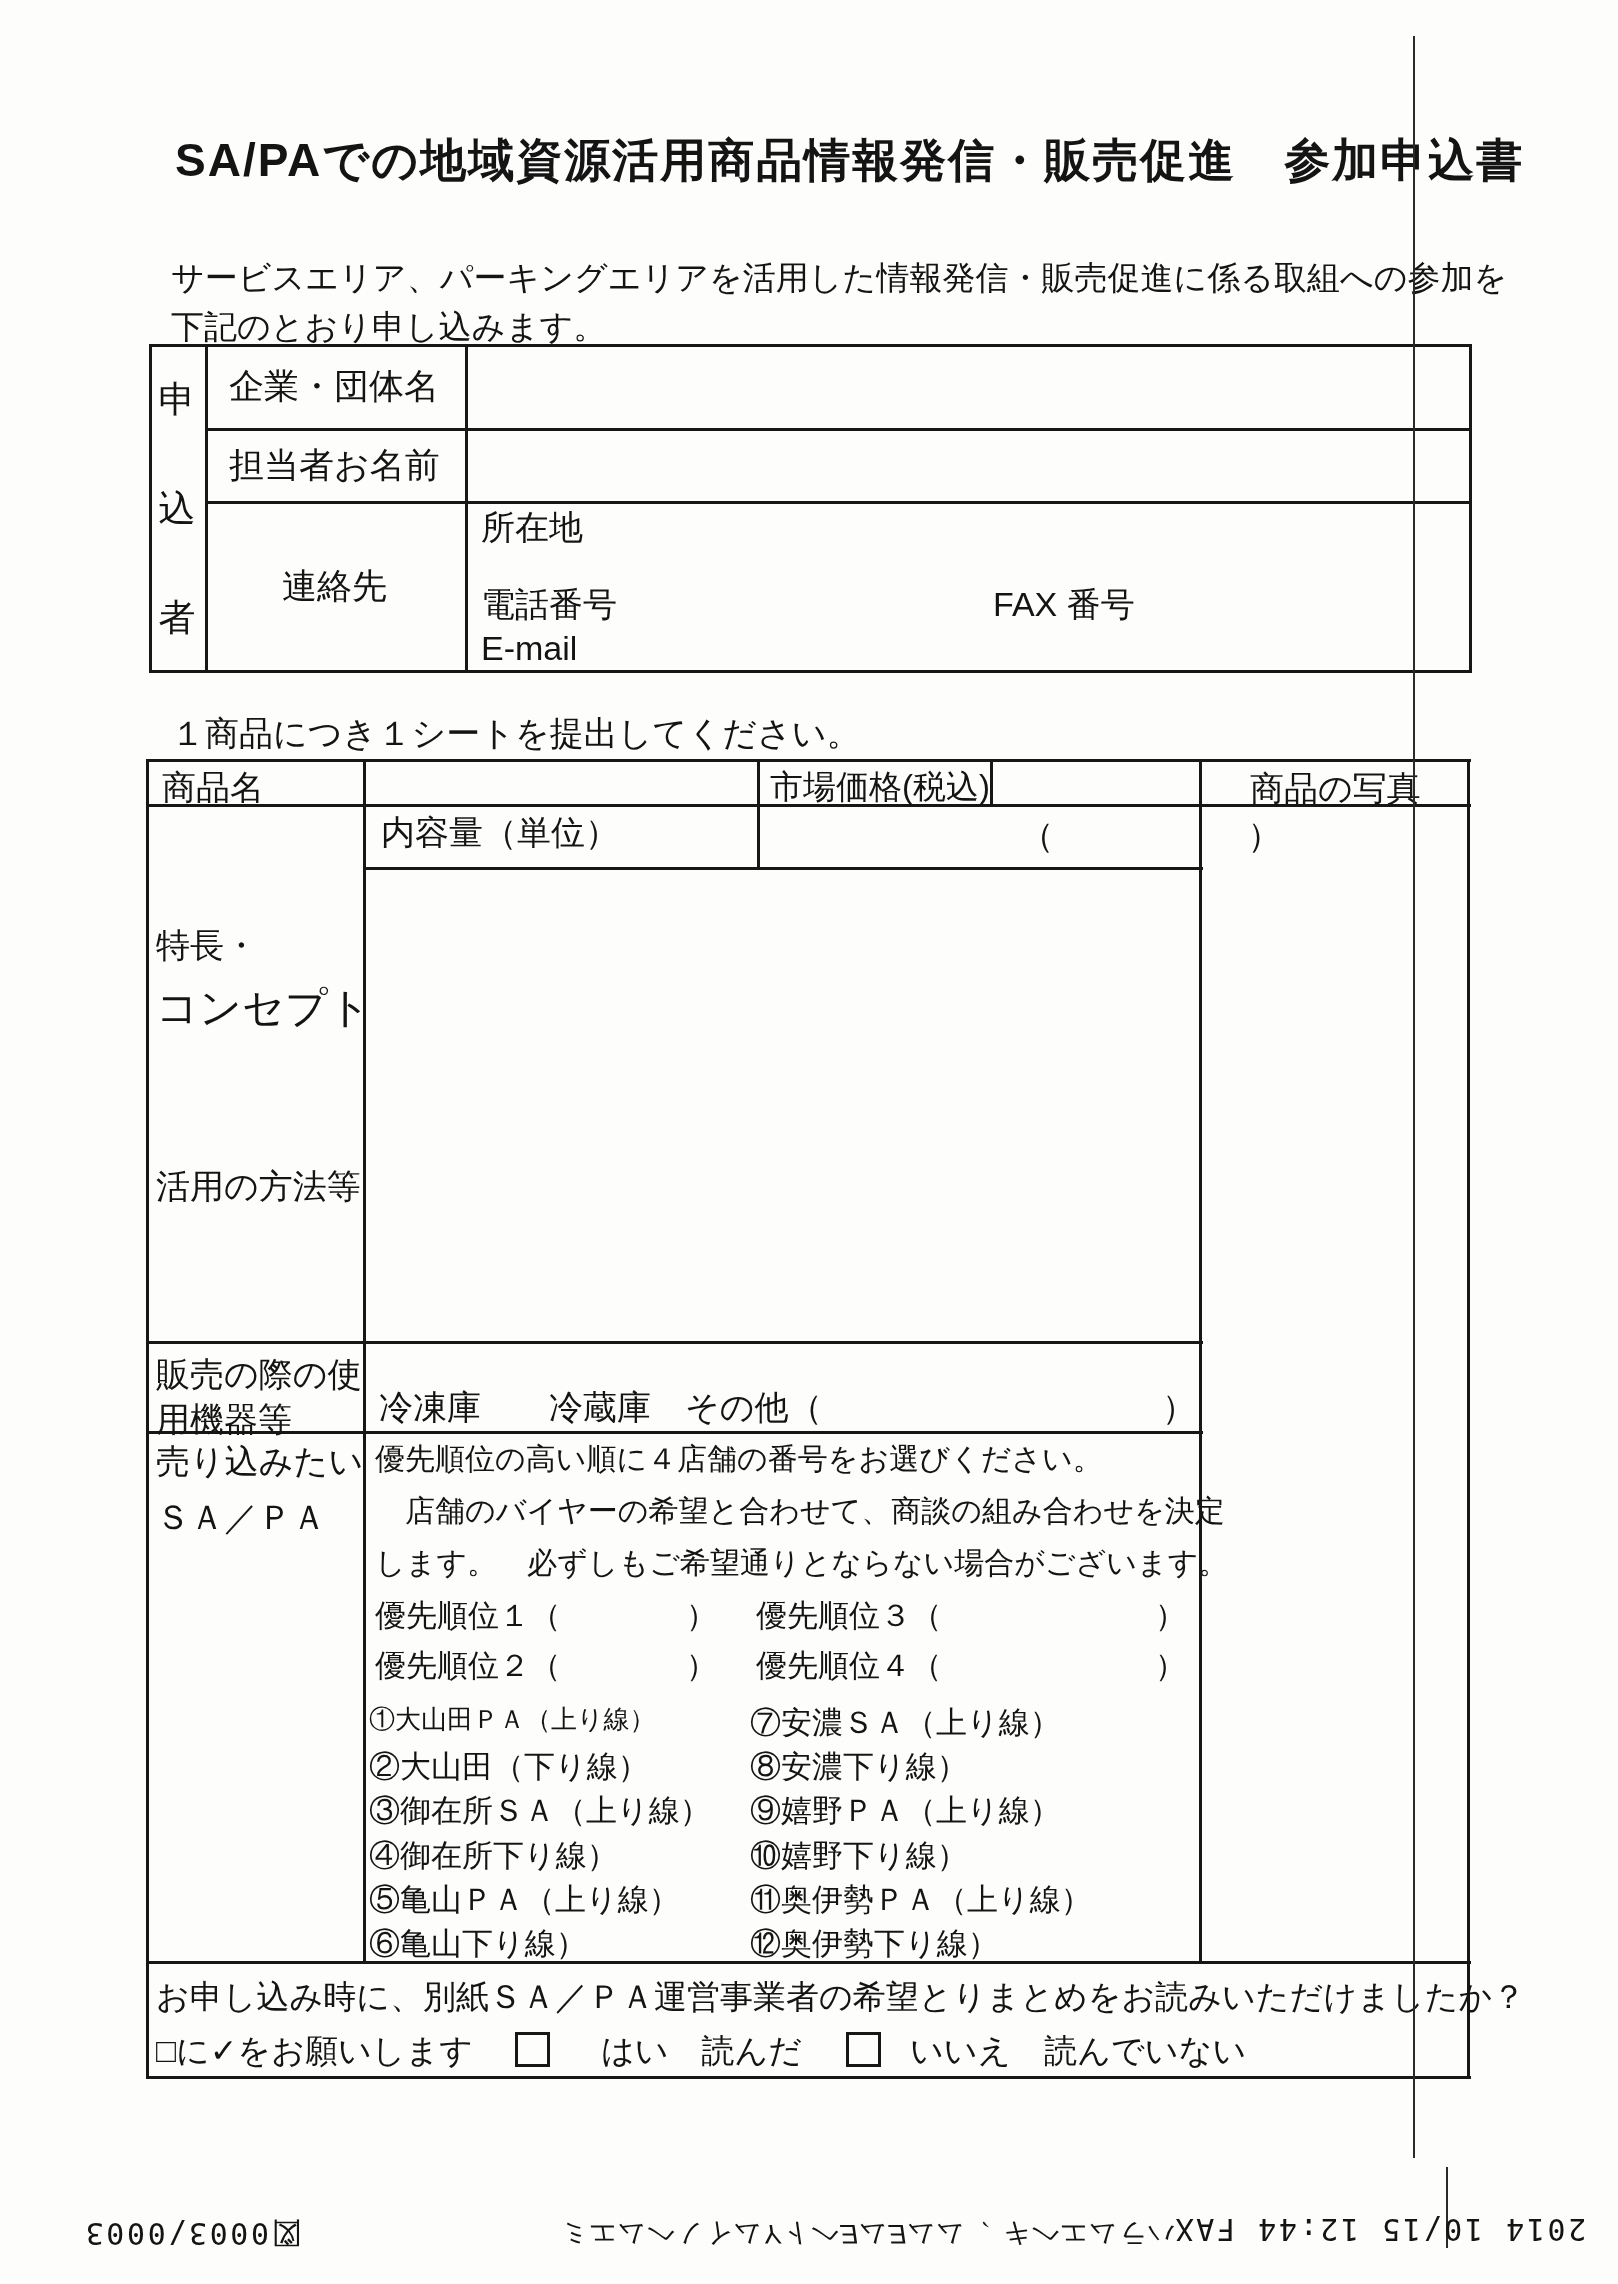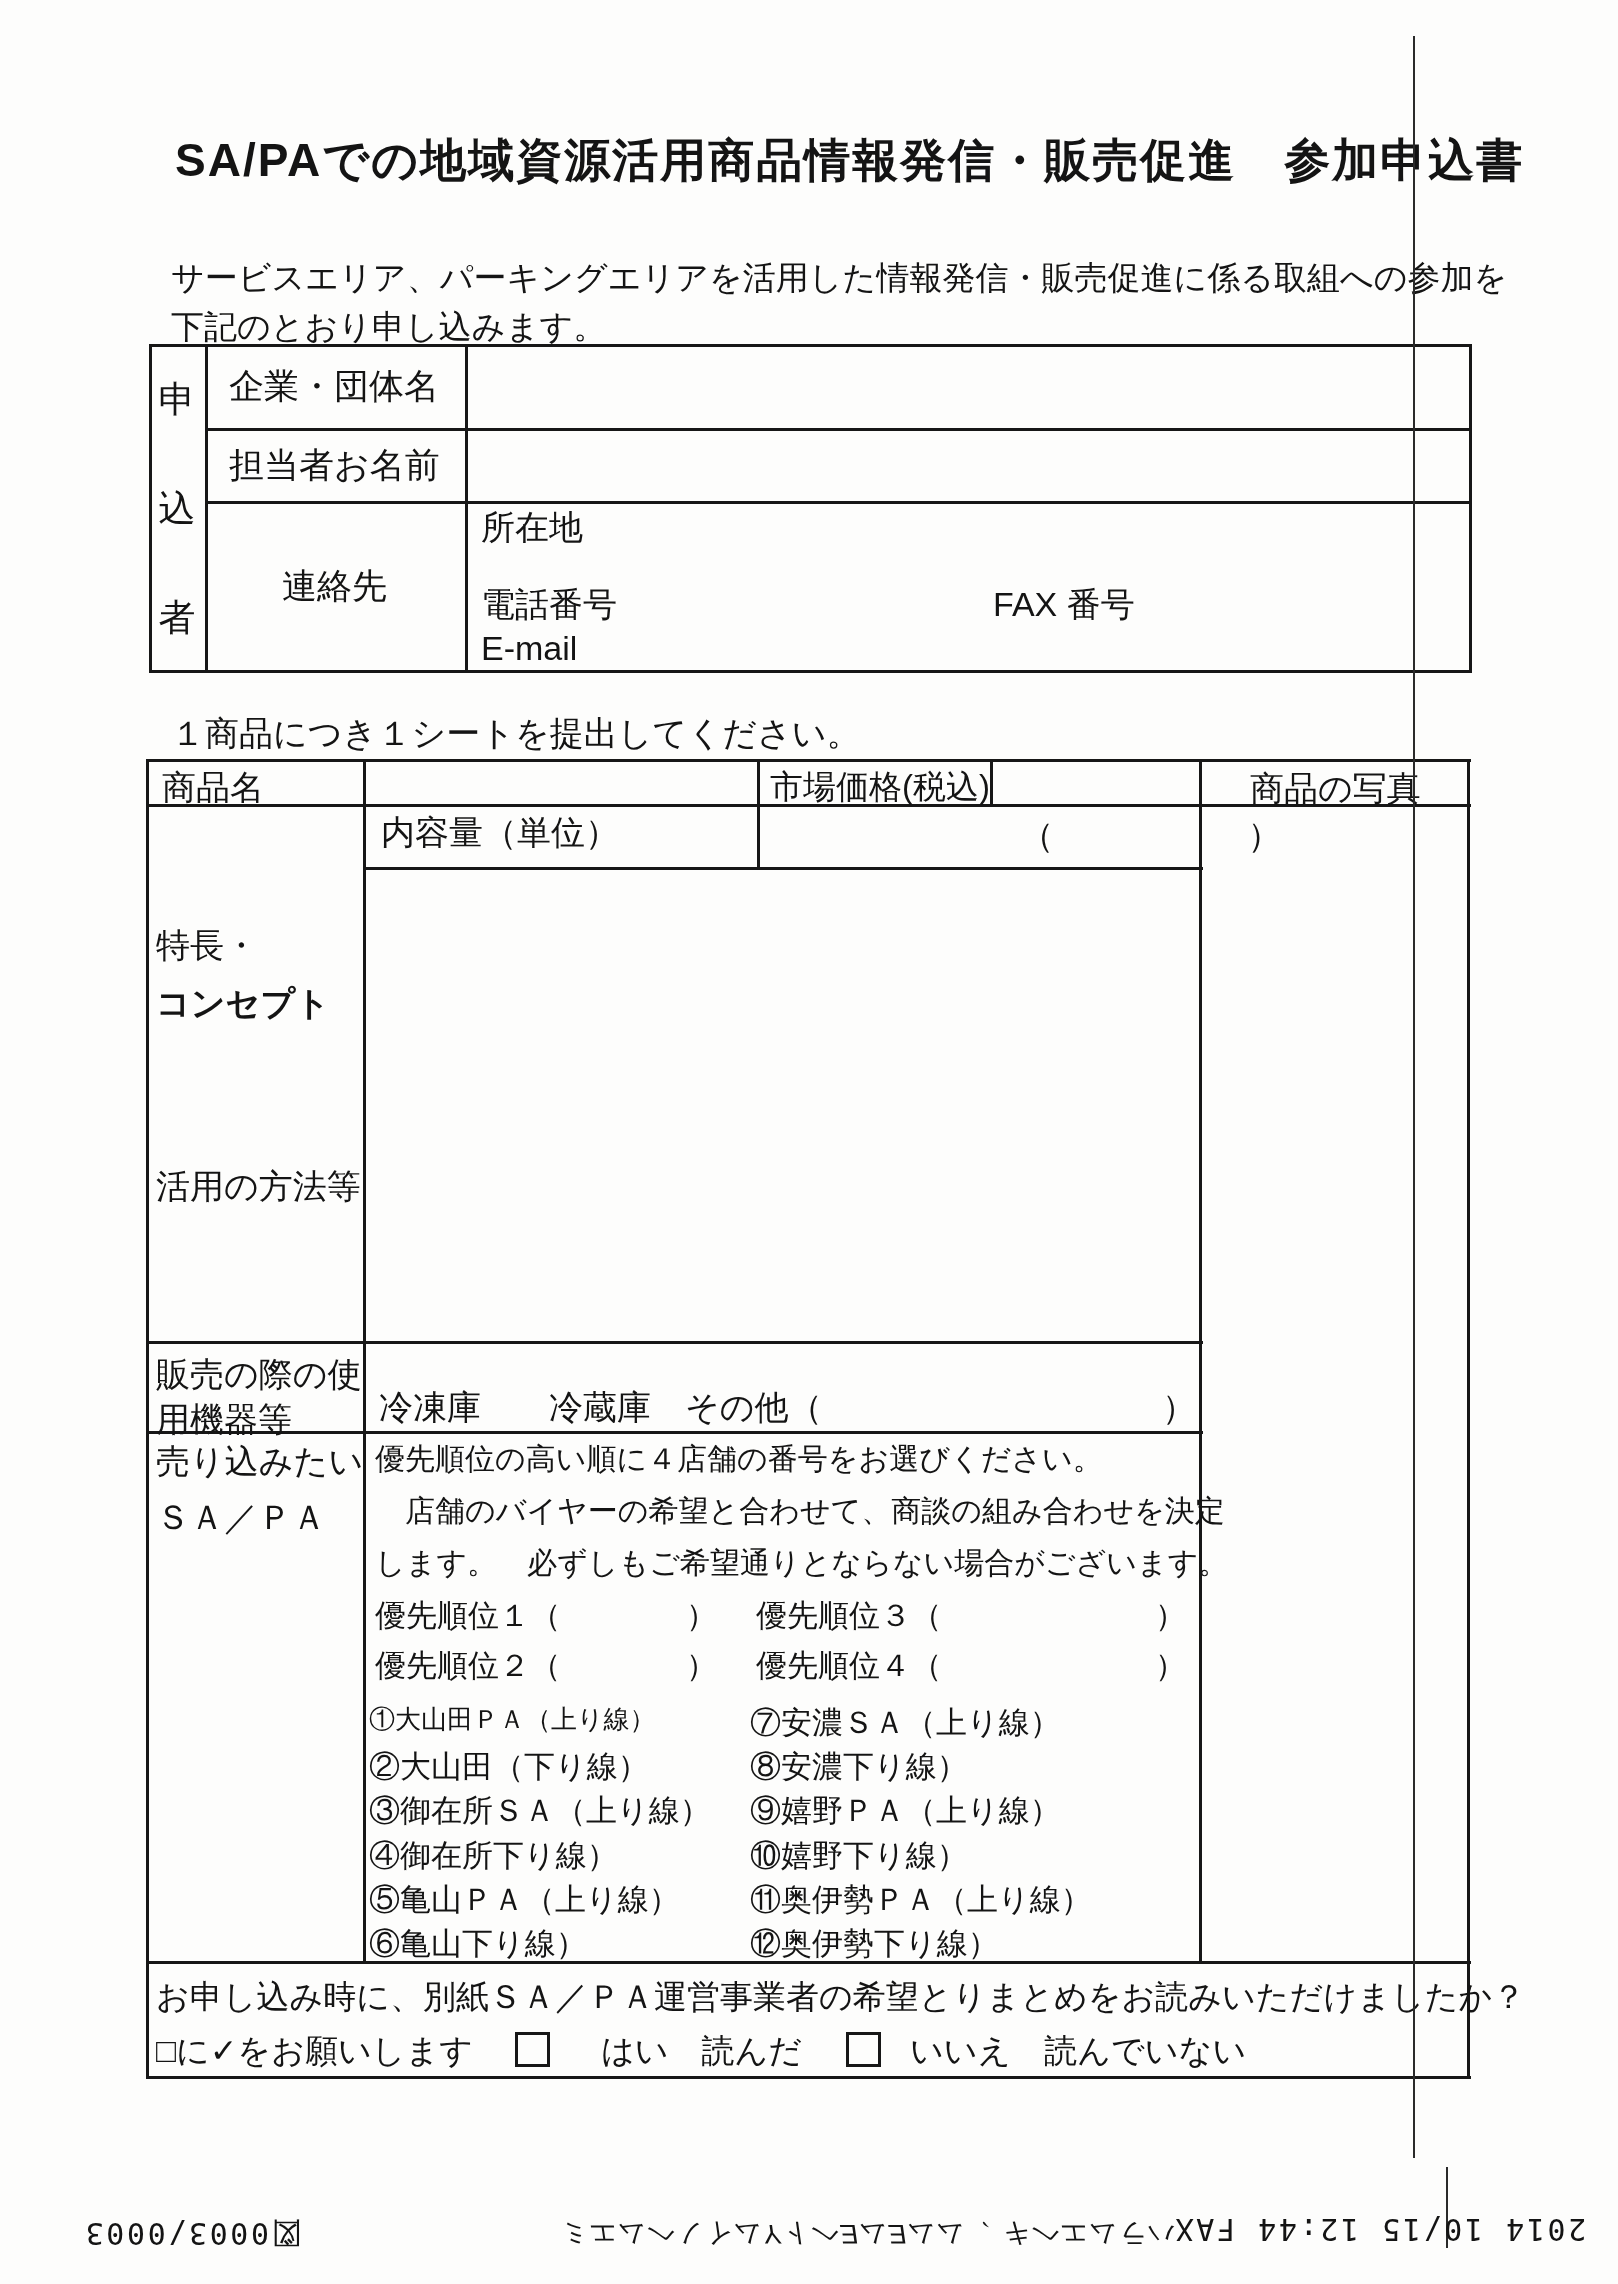--- a/index.html
+++ b/index.html
@@ -74,21 +74,21 @@
   <div class="hl" style="left:146px;top:1431px;width:1057px;"></div>
   <div class="hl" style="left:146px;top:1961px;width:1325px;"></div>
 
   <div class="t" style="left:162px;top:768px;font-size:34px;">商品名</div>
   <div class="t" style="left:770px;top:768px;font-size:33px;">市場価格(税込)</div>
   <div class="t" style="left:1250px;top:769px;font-size:34px;">商品の写真</div>
   <div class="t" style="left:381px;top:813px;font-size:34px;">内容量（単位）</div>
   <div class="t" style="left:1020px;top:816px;font-size:34px;letter-spacing:3.9px;">（　　　　　）</div>
 
   <div class="t" style="left:156px;top:926px;font-size:34px;">特長・</div>
-  <div class="t" style="left:156px;top:984px;font-size:34px;font-weight:bold;">コンセプト</div>
+  <div class="t" style="left:156px;top:984px;font-size:42px;">コンセプト</div>
   <div class="t" style="left:156px;top:1167px;font-size:34px;">活用の方法等</div>
   <div class="t" style="left:372px;top:877px;width:821px;height:456px;"></div>
 
   <div class="t" style="left:156px;top:1355px;font-size:34px;">販売の際の使</div>
   <div class="t" style="left:156px;top:1400px;font-size:34px;">用機器等</div>
   <div class="t" style="left:379px;top:1388px;font-size:34px;">冷凍庫　　冷蔵庫　その他（</div>
   <div class="t" style="left:1162px;top:1388px;font-size:34px;">）</div>
 
   <div class="t" style="left:156px;top:1442px;font-size:34px;text-align:center;">売り込みたい</div>
   <div class="t" style="left:156px;top:1498px;font-size:34px;">ＳＡ／ＰＡ</div>

